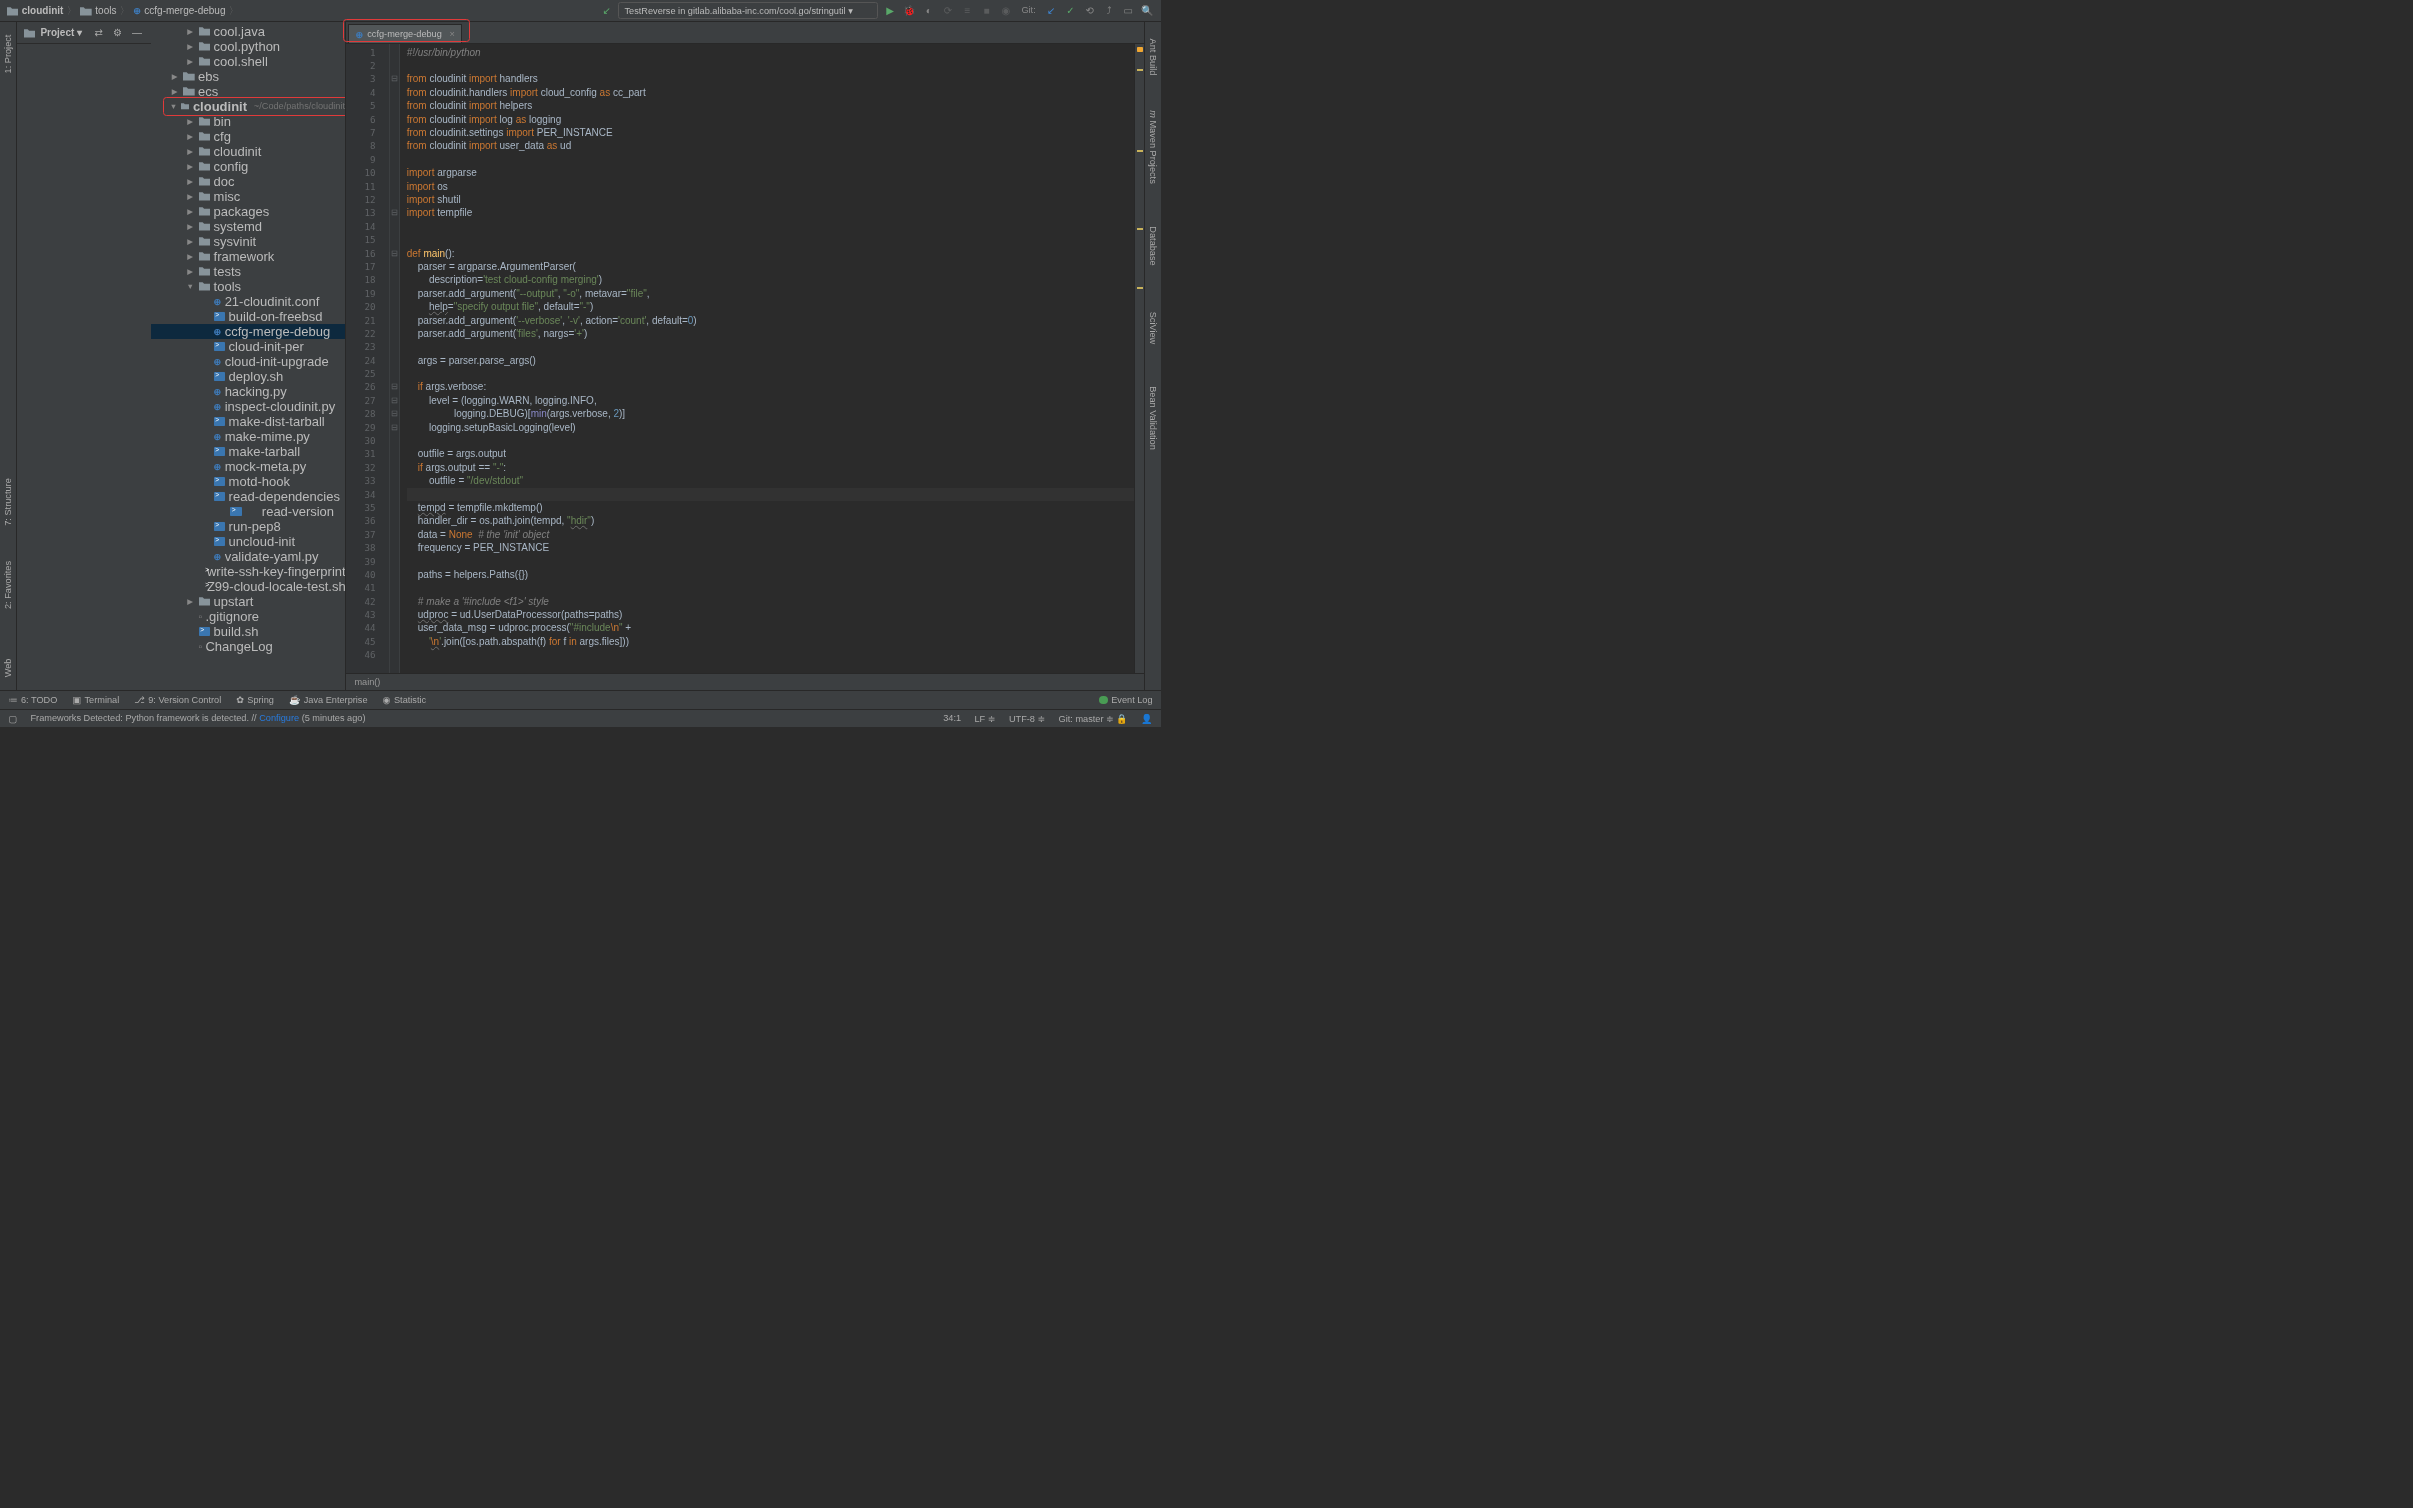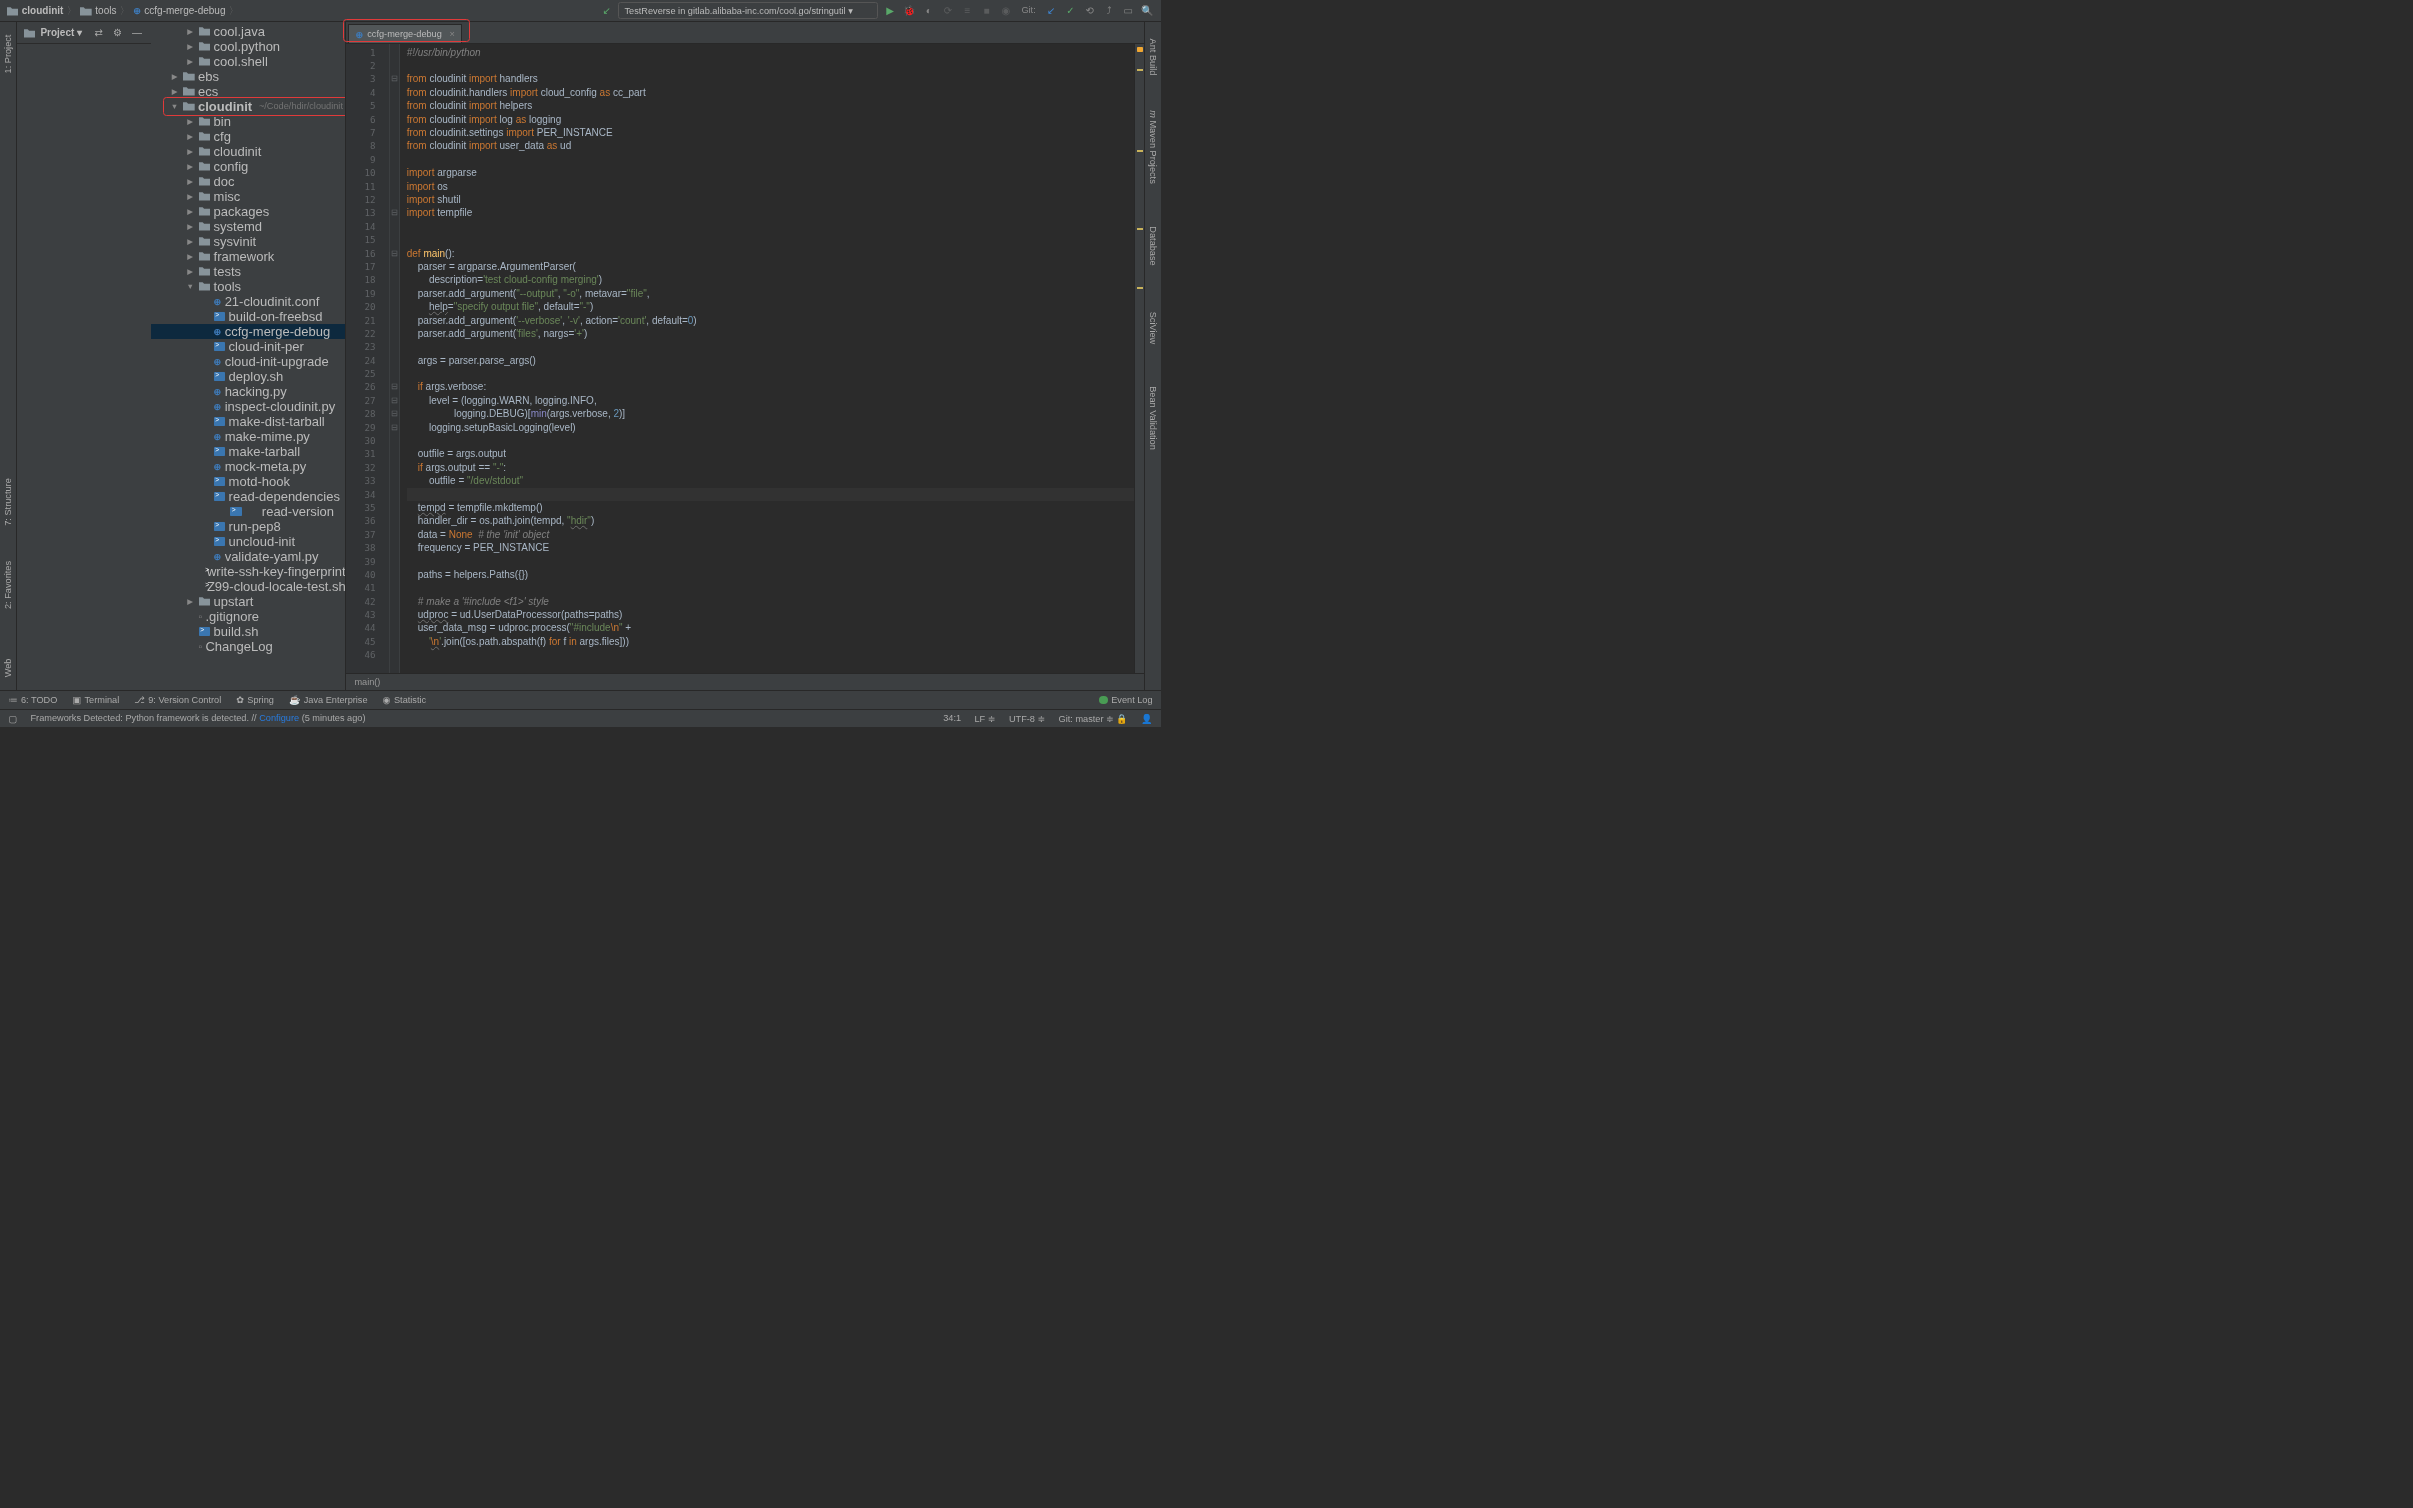--- a/index.html
+++ b/index.html
@@ -195,21 +195,21 @@
               <path d="M0 1h5l2 2h9v9H0z"></path>
             </svg>
             <span class="lbl">ecs</span>
           </div>
           <div class="tree-item" style="padding-left: 18.4px;">
             <span class="arrow">▼</span>
             <svg class="folder-svg" viewBox="0 0 16 12">
               <path d="M0 1h5l2 2h9v9H0z"></path>
             </svg>
             <span class="lbl"><b>cloudinit</b></span>
-            <span class="path">~/Code/hdir/cloudinit</span>
+            <span class="path">~/Code/paths/cloudinit</span>
           </div>
           <div class="tree-item" style="padding-left: 34px;">
             <span class="arrow">▶</span>
             <svg class="folder-svg" viewBox="0 0 16 12">
               <path d="M0 1h5l2 2h9v9H0z"></path>
             </svg>
             <span class="lbl">bin</span>
           </div>
           <div class="tree-item" style="padding-left: 34px;">
             <span class="arrow">▶</span>

